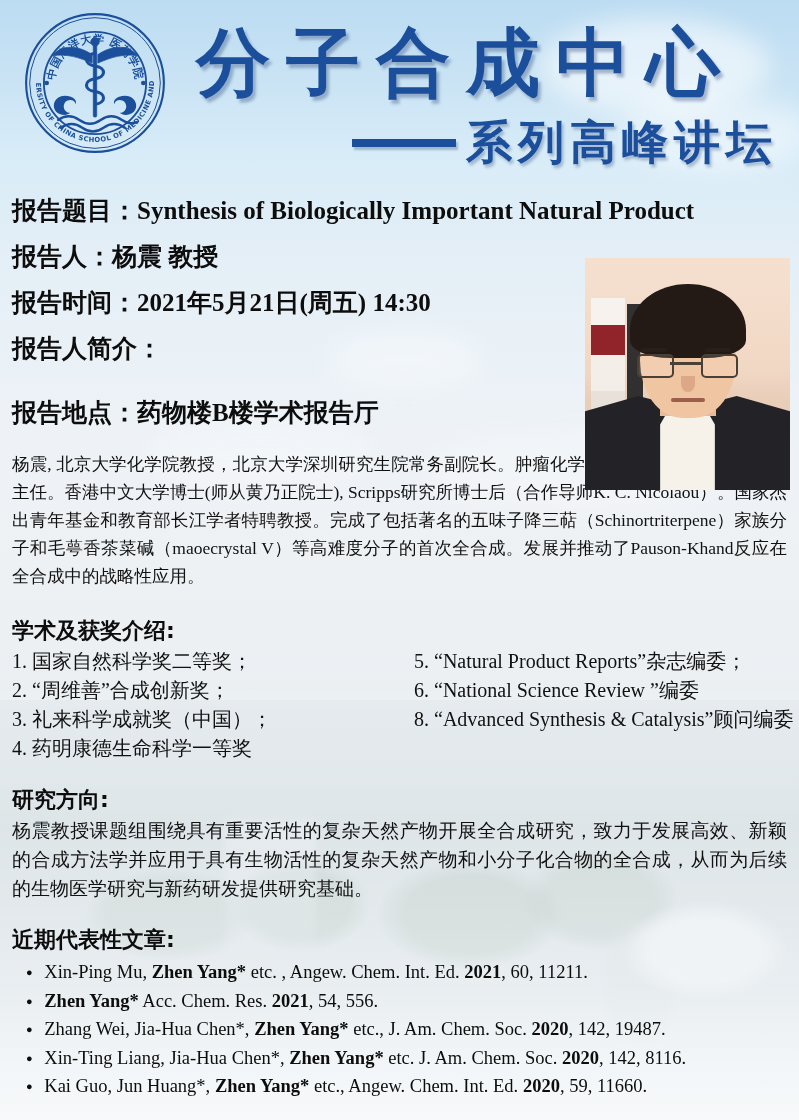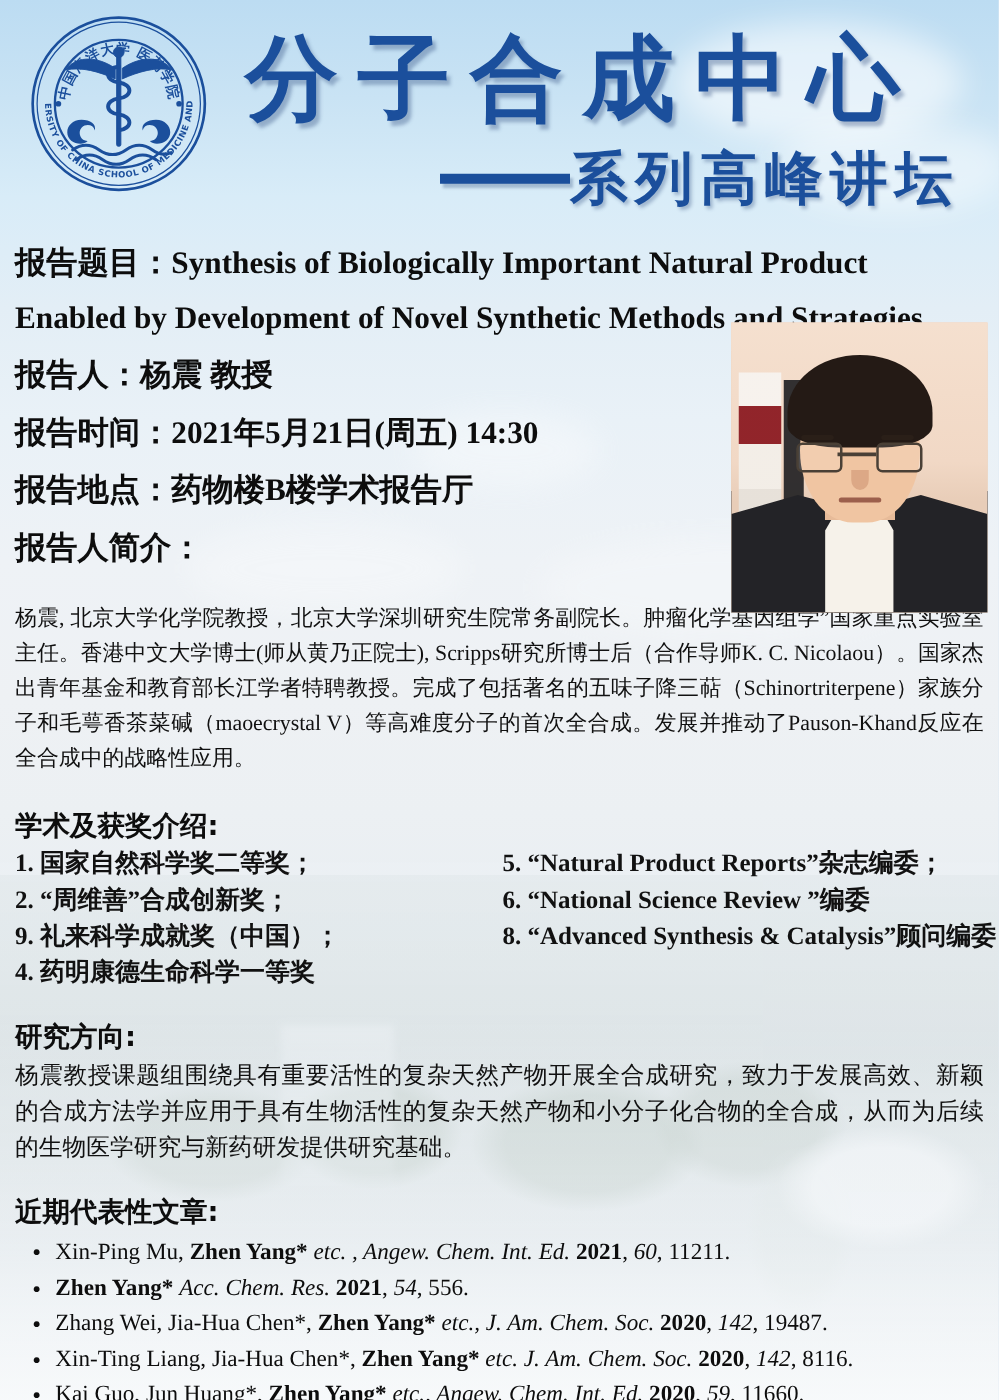--- a/index.html
+++ b/index.html
@@ -73,21 +73,21 @@
     font-family:Liberation Sans, sans-serif;
     font-weight:700;
     font-size:74px;
     letter-spacing:16px;
     color:#1b4f9c;
     text-shadow:3px 4px 3px rgba(40,70,120,.35);
     white-space:nowrap;
   }
   .banner-sub-wrap{
     position:absolute;left:352px;top:112px;
-    display:flex;align-items:center;
+    display:flex;align-items:center;gap:10px;
     white-space:nowrap;
   }
   .dash{
     display:inline-block;width:104px;height:8px;background:#1b4f9c;
     box-shadow:2px 3px 2px rgba(40,70,120,.3);
   }
   .banner-sub{
     font-family:"DejaVu Sans", sans-serif;
     font-weight:700;font-size:46px;letter-spacing:6px;color:#1b4f9c;
     text-shadow:2px 3px 3px rgba(40,70,120,.33);
@@ -134,39 +134,39 @@
 
   .bio{
     font-size:17.5px;line-height:28px;color:#111;
     text-align:justify;margin:0;
     font-family:"Liberation Serif", serif;
   }
   .sec-head{
     font-size:22px;font-weight:700;color:#0d0d0d;margin:0 0 1px 0;
     font-family:"DejaVu Sans", sans-serif;
   }
-  .awards{display:flex;gap:0;font-weight:bold;}
+  .awards{display:flex;gap:12px;}
   .awards .col{flex:0 0 auto;}
   .awards .col.left{width:390px;}
   .awards li,.awards .it{
     font-size:20px;line-height:29px;color:#111;list-style:none;
     font-family:"Liberation Serif", serif;white-space:nowrap;
   }
   .research{
     font-size:19px;line-height:29px;color:#111;text-align:justify;margin:0;
     font-family:Liberation Serif, serif;
   }
   .pubs{margin:0;padding:0;}
   .pubs li{
     list-style:none;font-size:18.5px;line-height:28.5px;color:#0d0d0d;
     white-space:nowrap;font-family:"Liberation Serif", serif;
   }
   .pubs li::before{content:"\25CF";font-size:11px;vertical-align:2px;margin-right:7px;margin-left:14px;}
   .b{font-weight:700;}
-  .i{font-style:italic;}
+  .i{}
 </style>
 </head>
 <body>
 
 <div id="poster">
 
   <div class="cloud c1"></div>
   <div class="cloud c2"></div>
   <div class="cloud c3"></div>
   <div class="cloud c4"></div>
@@ -237,41 +237,40 @@
       <div class="glass gl"></div>
       <div class="glass gr"></div>
       <div class="bridge"></div>
       <div class="nose"></div>
       <div class="mouth"></div>
     </div>
 
     <p class="line-title">
       <span>报告题目：</span><span class="en">Synthesis of Biologically Important Natural Product</span>
     </p>
-    <p class="line-title">Enabled by Development of Novel Synthetic Methods and Strategies</p>
 
     <p class="field">
       <span>报告人：</span><span class="val">杨震 教授</span>
     </p>
     <p class="field">
       <span>报告时间：</span><span class="val">2021年5月21日(周五) 14:30</span>
     </p>
+    <p class="field" style="margin-bottom:18px;">报告人简介：</p>
     <p class="field">
       <span>报告地点：</span><span class="val">药物楼B楼学术报告厅</span>
     </p>
-    <p class="field" style="margin-bottom:18px;">报告人简介：</p>
 
     <p class="bio" style="margin-top:14px;">杨震, 北京大学化学院教授，北京大学深圳研究生院常务副院长。肿瘤化学基因组学”国家重点实验室主任。香港中文大学博士(师从黄乃正院士), Scripps研究所博士后（合作导师K. C. Nicolaou）。国家杰出青年基金和教育部长江学者特聘教授。完成了包括著名的五味子降三萜（Schinortriterpene）家族分子和毛萼香茶菜碱（maoecrystal V）等高难度分子的首次全合成。发展并推动了Pauson-Khand反应在全合成中的战略性应用。</p>
 
     <h3 class="sec-head" style="margin-top:26px;">学术及获奖介绍:</h3>
     <div class="awards">
       <div class="col left">
         <div class="it">1. 国家自然科学奖二等奖；</div>
         <div class="it">2. “周维善”合成创新奖；</div>
-        <div class="it">9. 礼来科学成就奖（中国）；</div>
+        <div class="it">3. 礼来科学成就奖（中国）；</div>
         <div class="it">4. 药明康德生命科学一等奖</div>
       </div>
       <div class="col right">
         <div class="it">5. “Natural Product Reports”杂志编委；</div>
         <div class="it">6. “National Science Review ”编委</div>
         <div class="it">8. “Advanced Synthesis &amp; Catalysis”顾问编委</div>
       </div>
     </div>
 
     <h3 class="sec-head" style="margin-top:22px;">研究方向:</h3>

